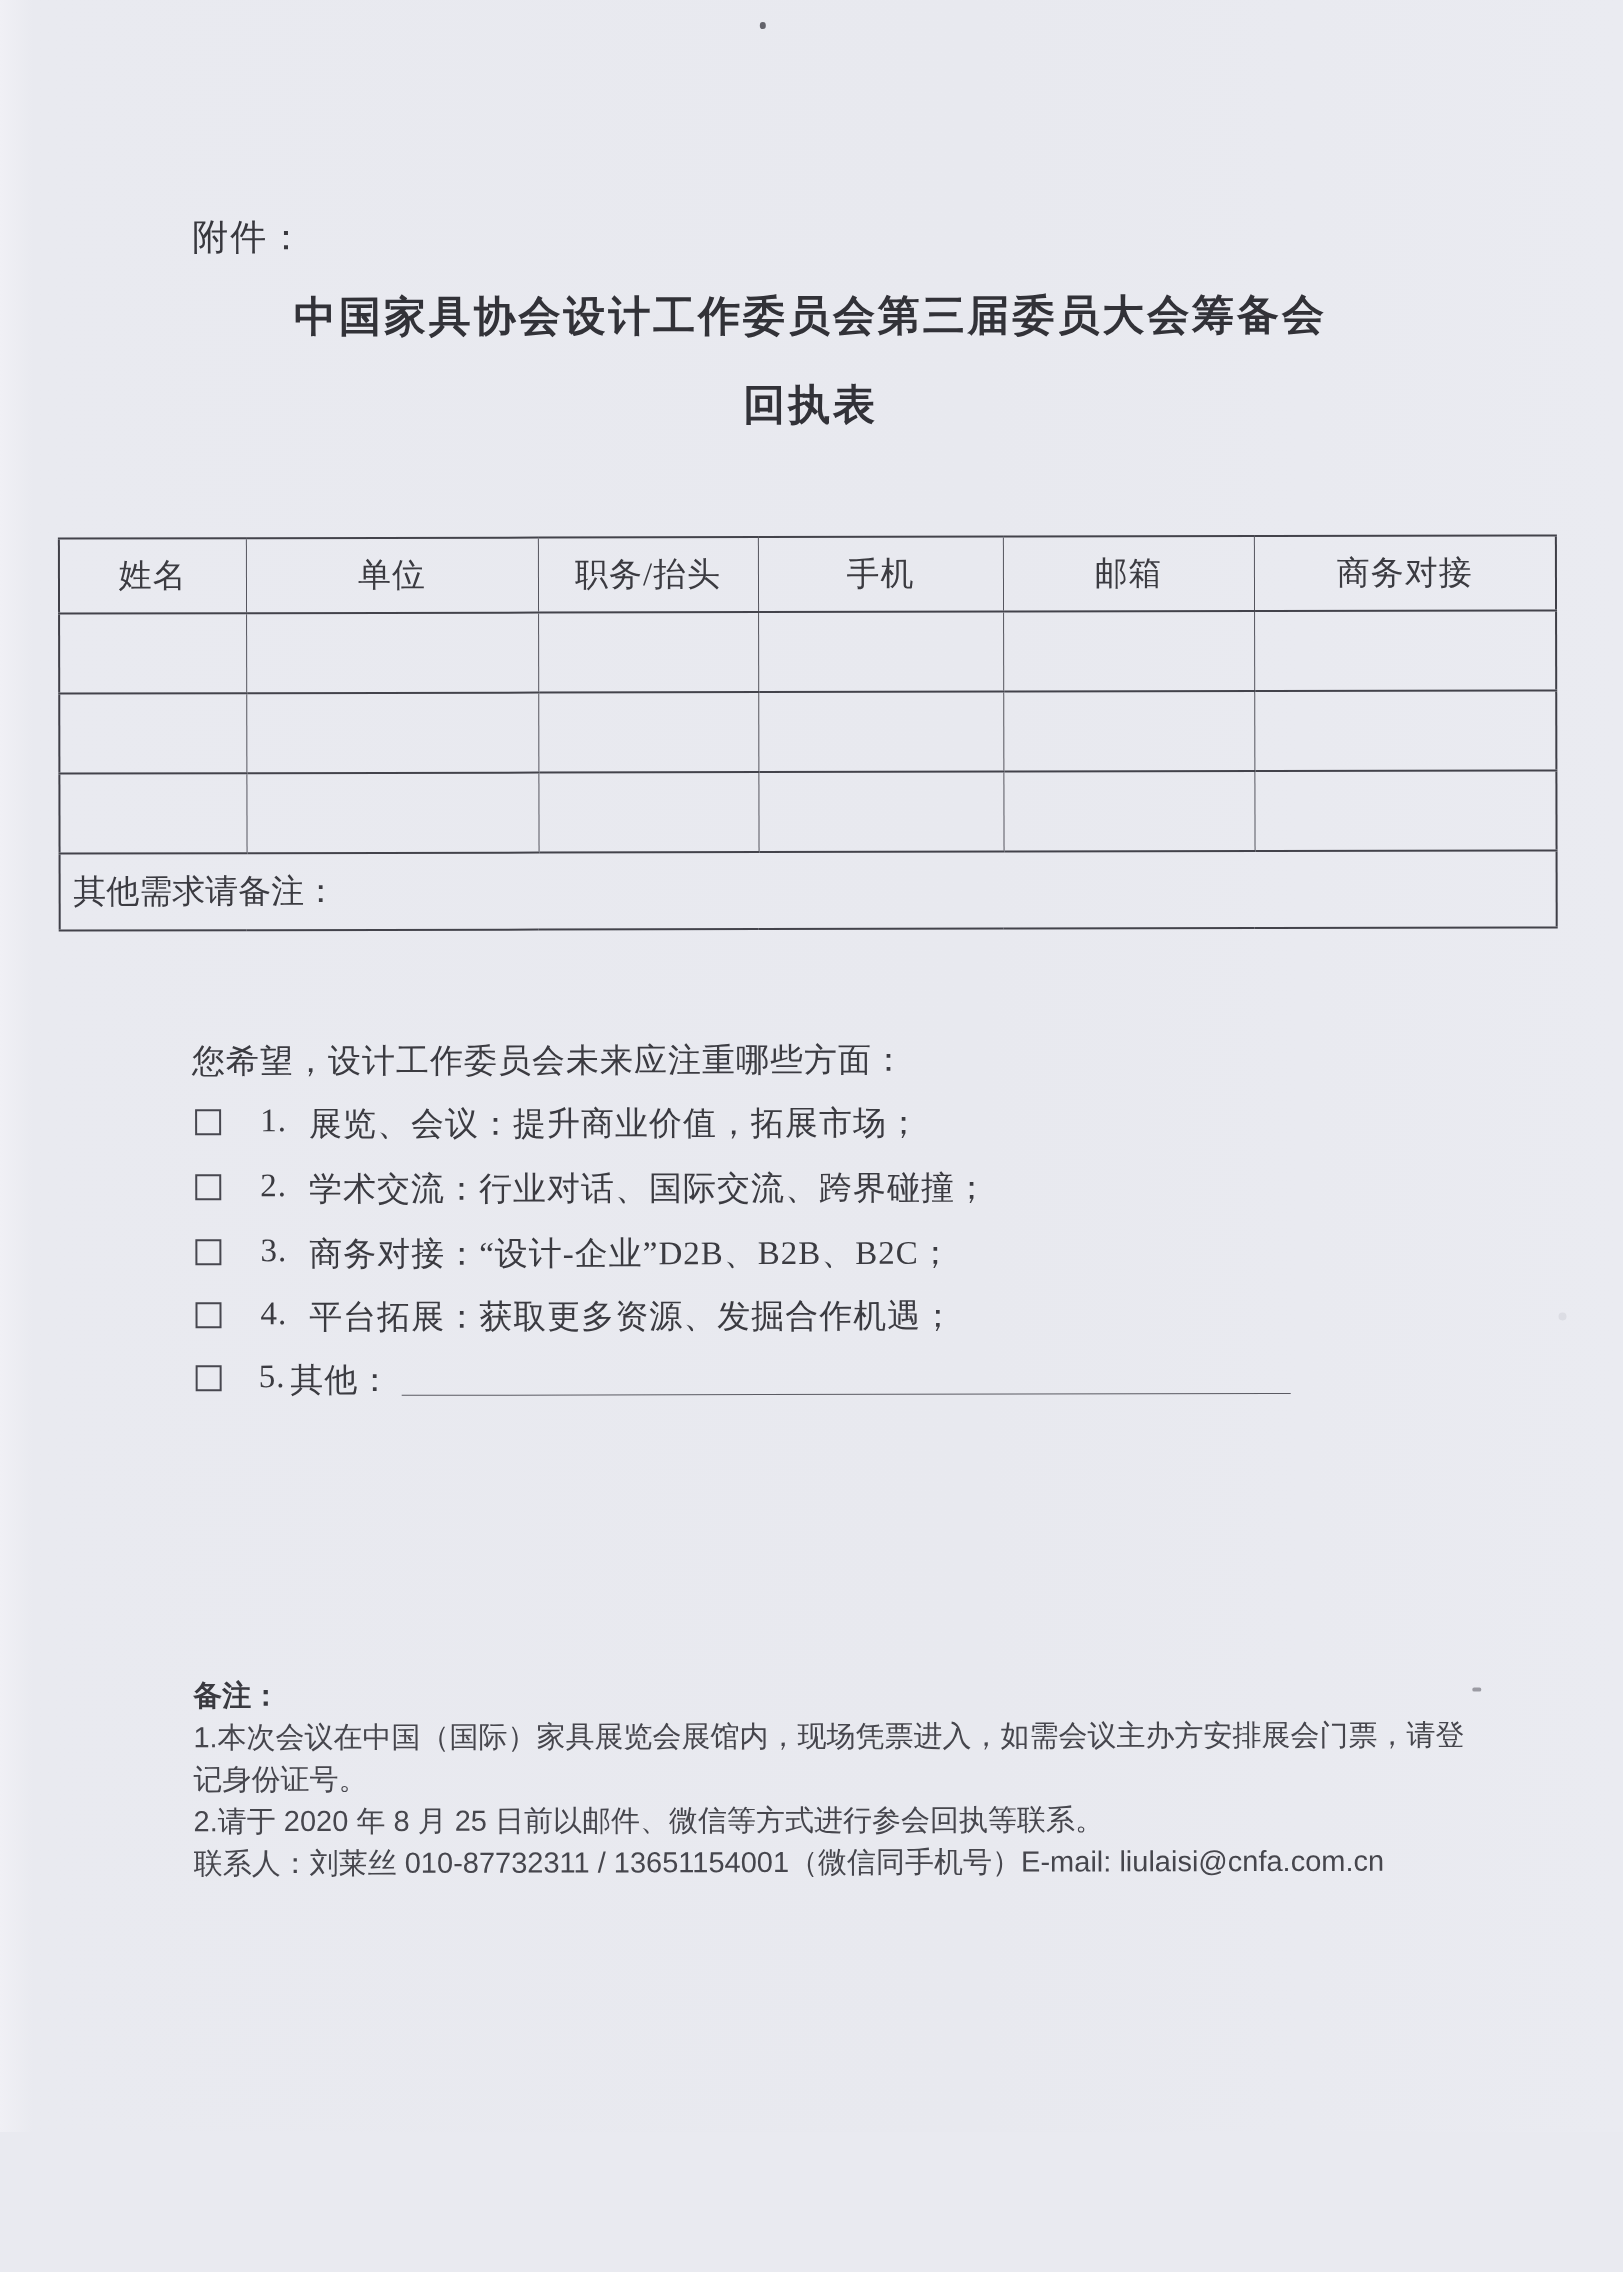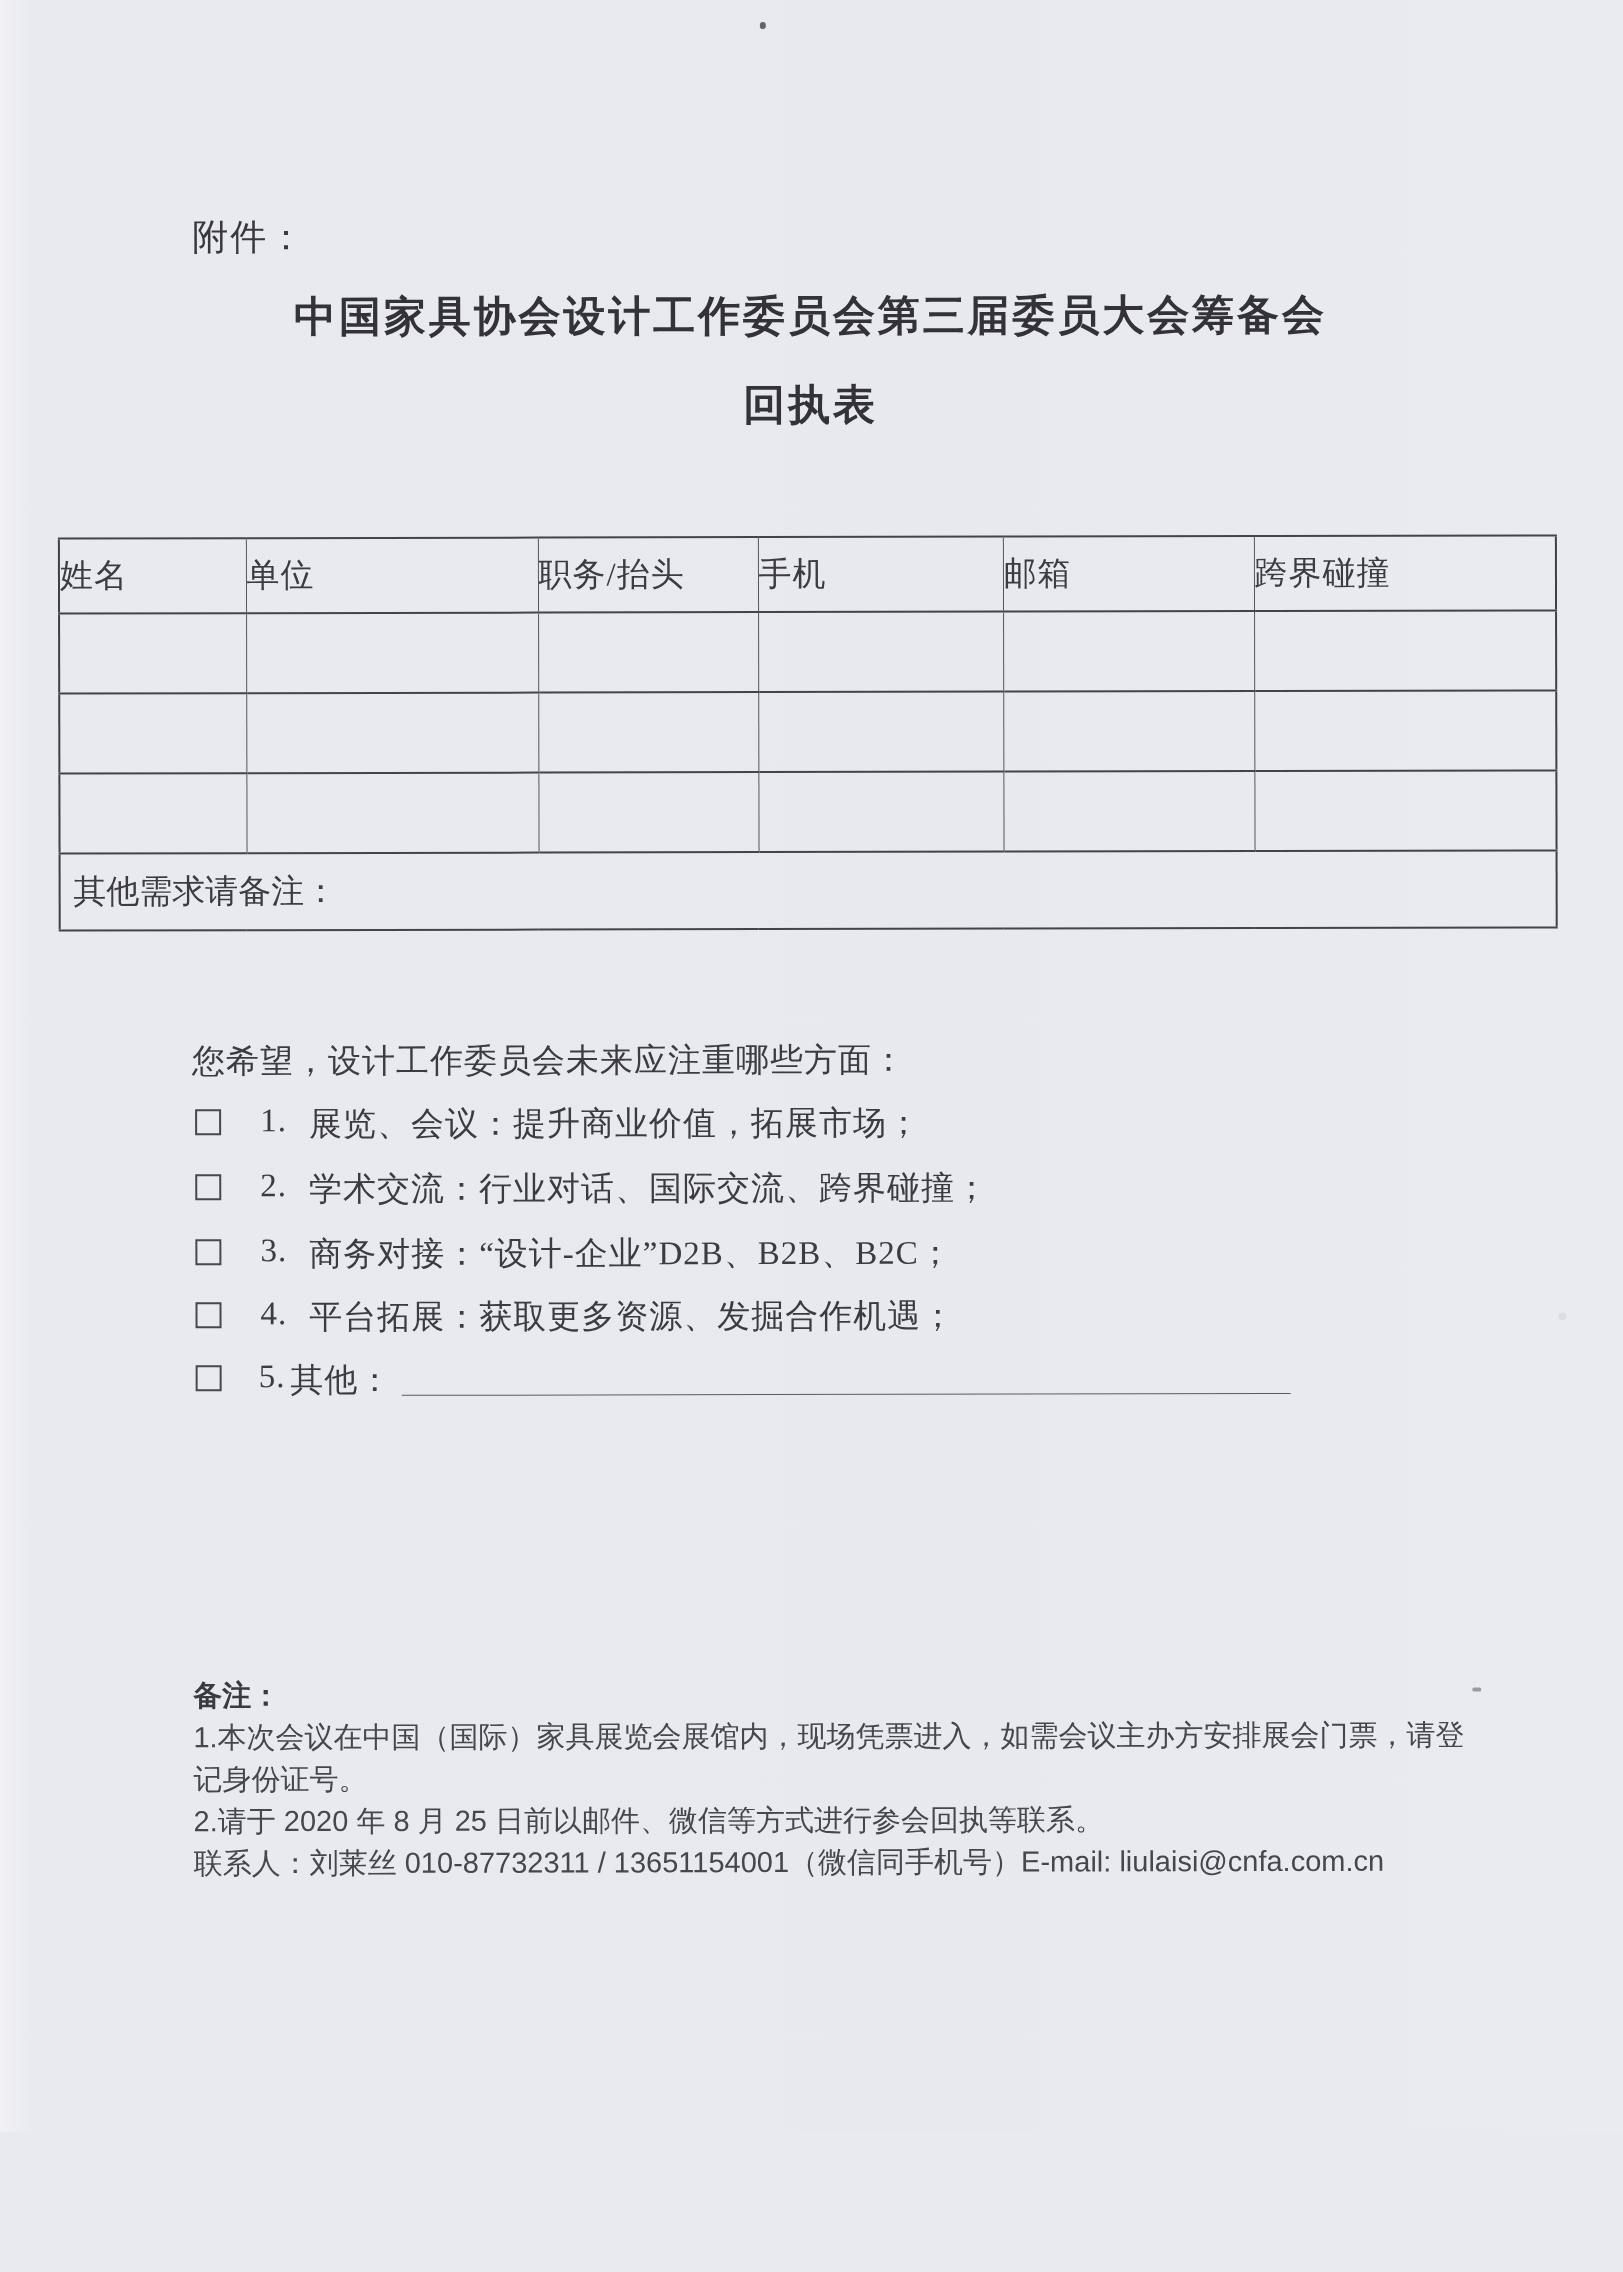--- a/index.html
+++ b/index.html
@@ -58,20 +58,21 @@
   }
   table.form-table td {
     border-left: 1.9px solid #55555e;
     border-right: 1.9px solid #55555e;
     border-top: 2.9px solid #43434b;
     border-bottom: 2.9px solid #43434b;
     padding: 0;
   }
   tr.header-row td {
     height: 73px;
+    text-align: center;
     vertical-align: middle;
     font-size: 33px;
     letter-spacing: 1px;
     color: #3b3b41;
   }
   tr.data-row td { height: 78px; }
   tr.note-row td {
     height: 75px;
     font-size: 33px;
     text-align: left;
@@ -169,21 +170,21 @@
           <col style="width:251px">
           <col style="width:302px">
         </colgroup>
         <tbody>
           <tr class="header-row">
             <td>姓名</td>
             <td>单位</td>
             <td>职务/抬头</td>
             <td>手机</td>
             <td>邮箱</td>
-            <td>跨界碰撞</td>
+            <td>商务对接</td>
           </tr>
           <tr class="data-row">
             <td></td>
             <td></td>
             <td></td>
             <td></td>
             <td></td>
             <td></td>
           </tr>
           <tr class="data-row">

